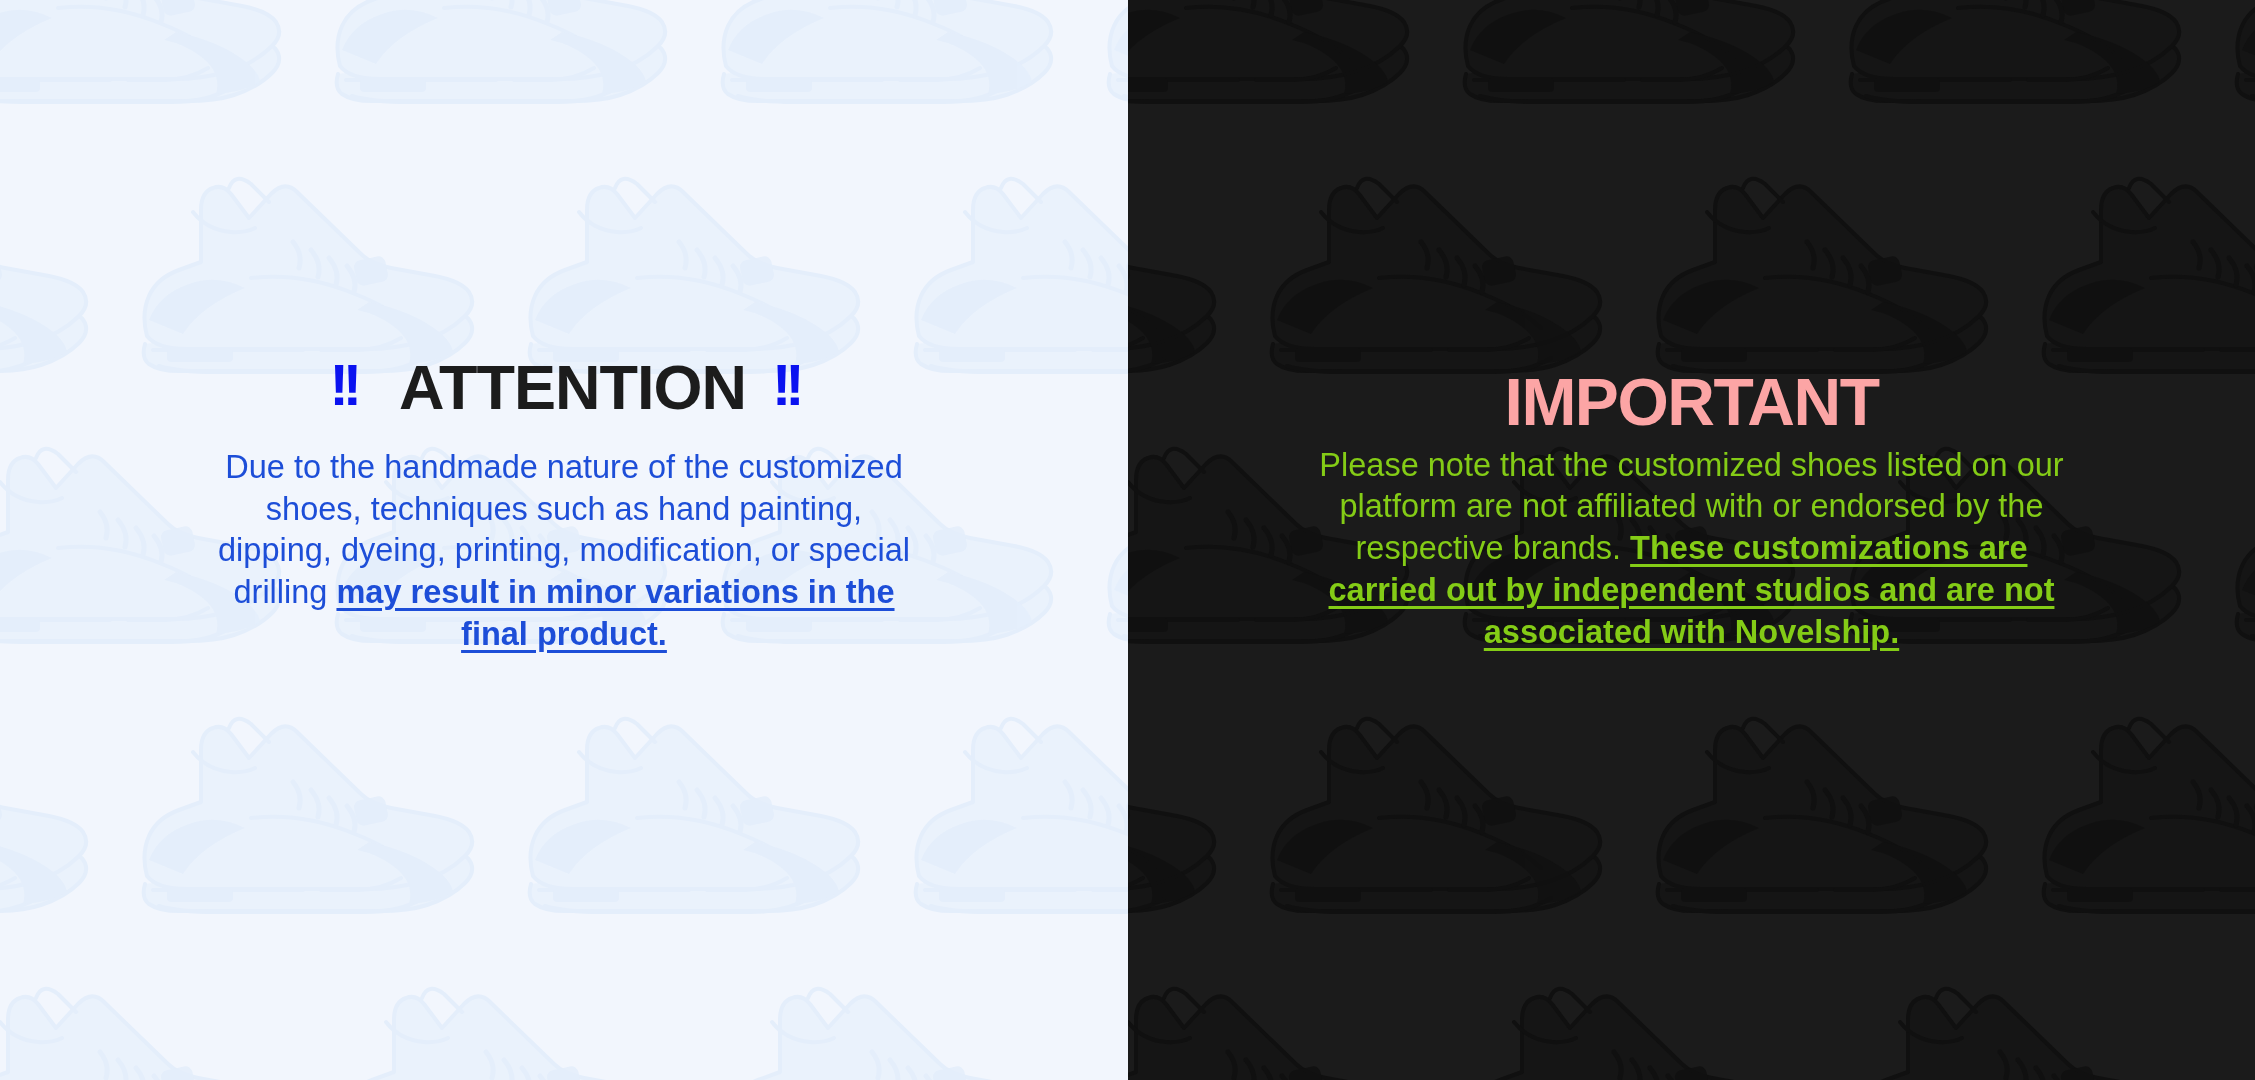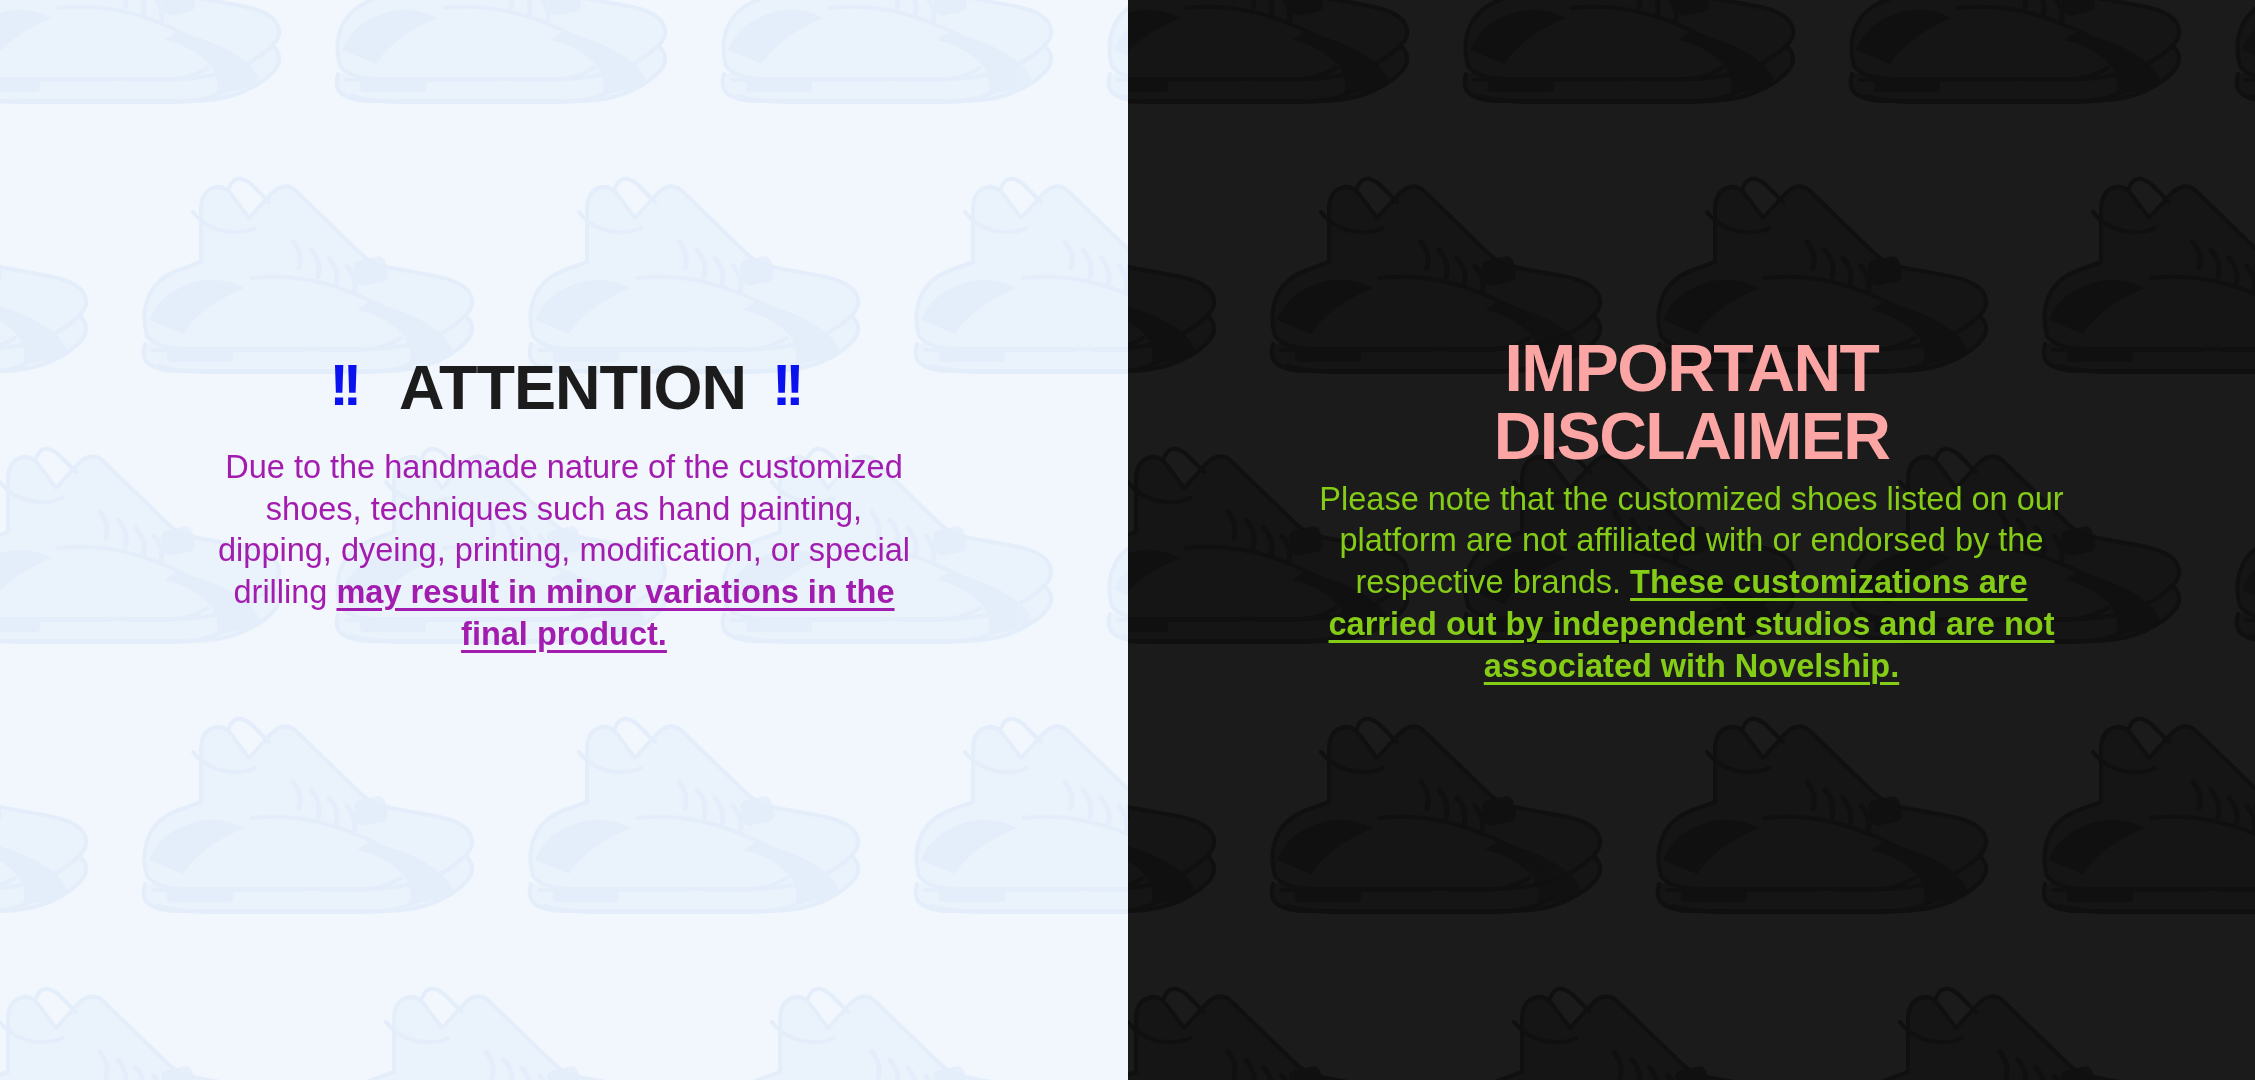--- a/index.html
+++ b/index.html
@@ -106,21 +106,21 @@
     white-space:normal;
     letter-spacing:-1.5px;
   }
 
   
   .body-copy {
     font-size:32.5px;
     line-height:1.285;
     font-weight:400;
   }
-  #body-attention  { color:#a21caf; width:700px; }
+  #body-attention  { color:#1d4ed8; width:700px; }
   #body-disclaimer { color:#84cc16;  width:760px; }
 
   .emph {
     font-weight:700;
     text-decoration:underline;
     text-underline-offset:5px;
     text-decoration-thickness:3px;
   }
 </style>
 </head>
@@ -1086,20 +1086,20 @@
               <path d="M178 120 q11 13 7 27"></path>
               <path d="M196 128 q11 13 7 27"></path>
               <path d="M214 136 q11 13 7 26"></path>
             </g>
           </svg>
         </div>
       </div>
 
     <div class="content" id="content-disclaimer">
 
-      <h1 class="heading" id="heading-disclaimer"><span>IMPORTANT</span><br><span>DISCLAIMER</span></h1>
+      <h1 class="heading" id="heading-disclaimer"><span>IMPORTANT</span><br></h1>
 
       <p class="body-copy" id="body-disclaimer"><span>Please note that the customized shoes listed on our platform are not affiliated with or endorsed by the respective brands. </span><span class="emph">These customizations are carried out by independent studios and are not associated with Novelship.</span></p>
 
     </div>
   </section>
 
 </div>
 
 </body></html>

